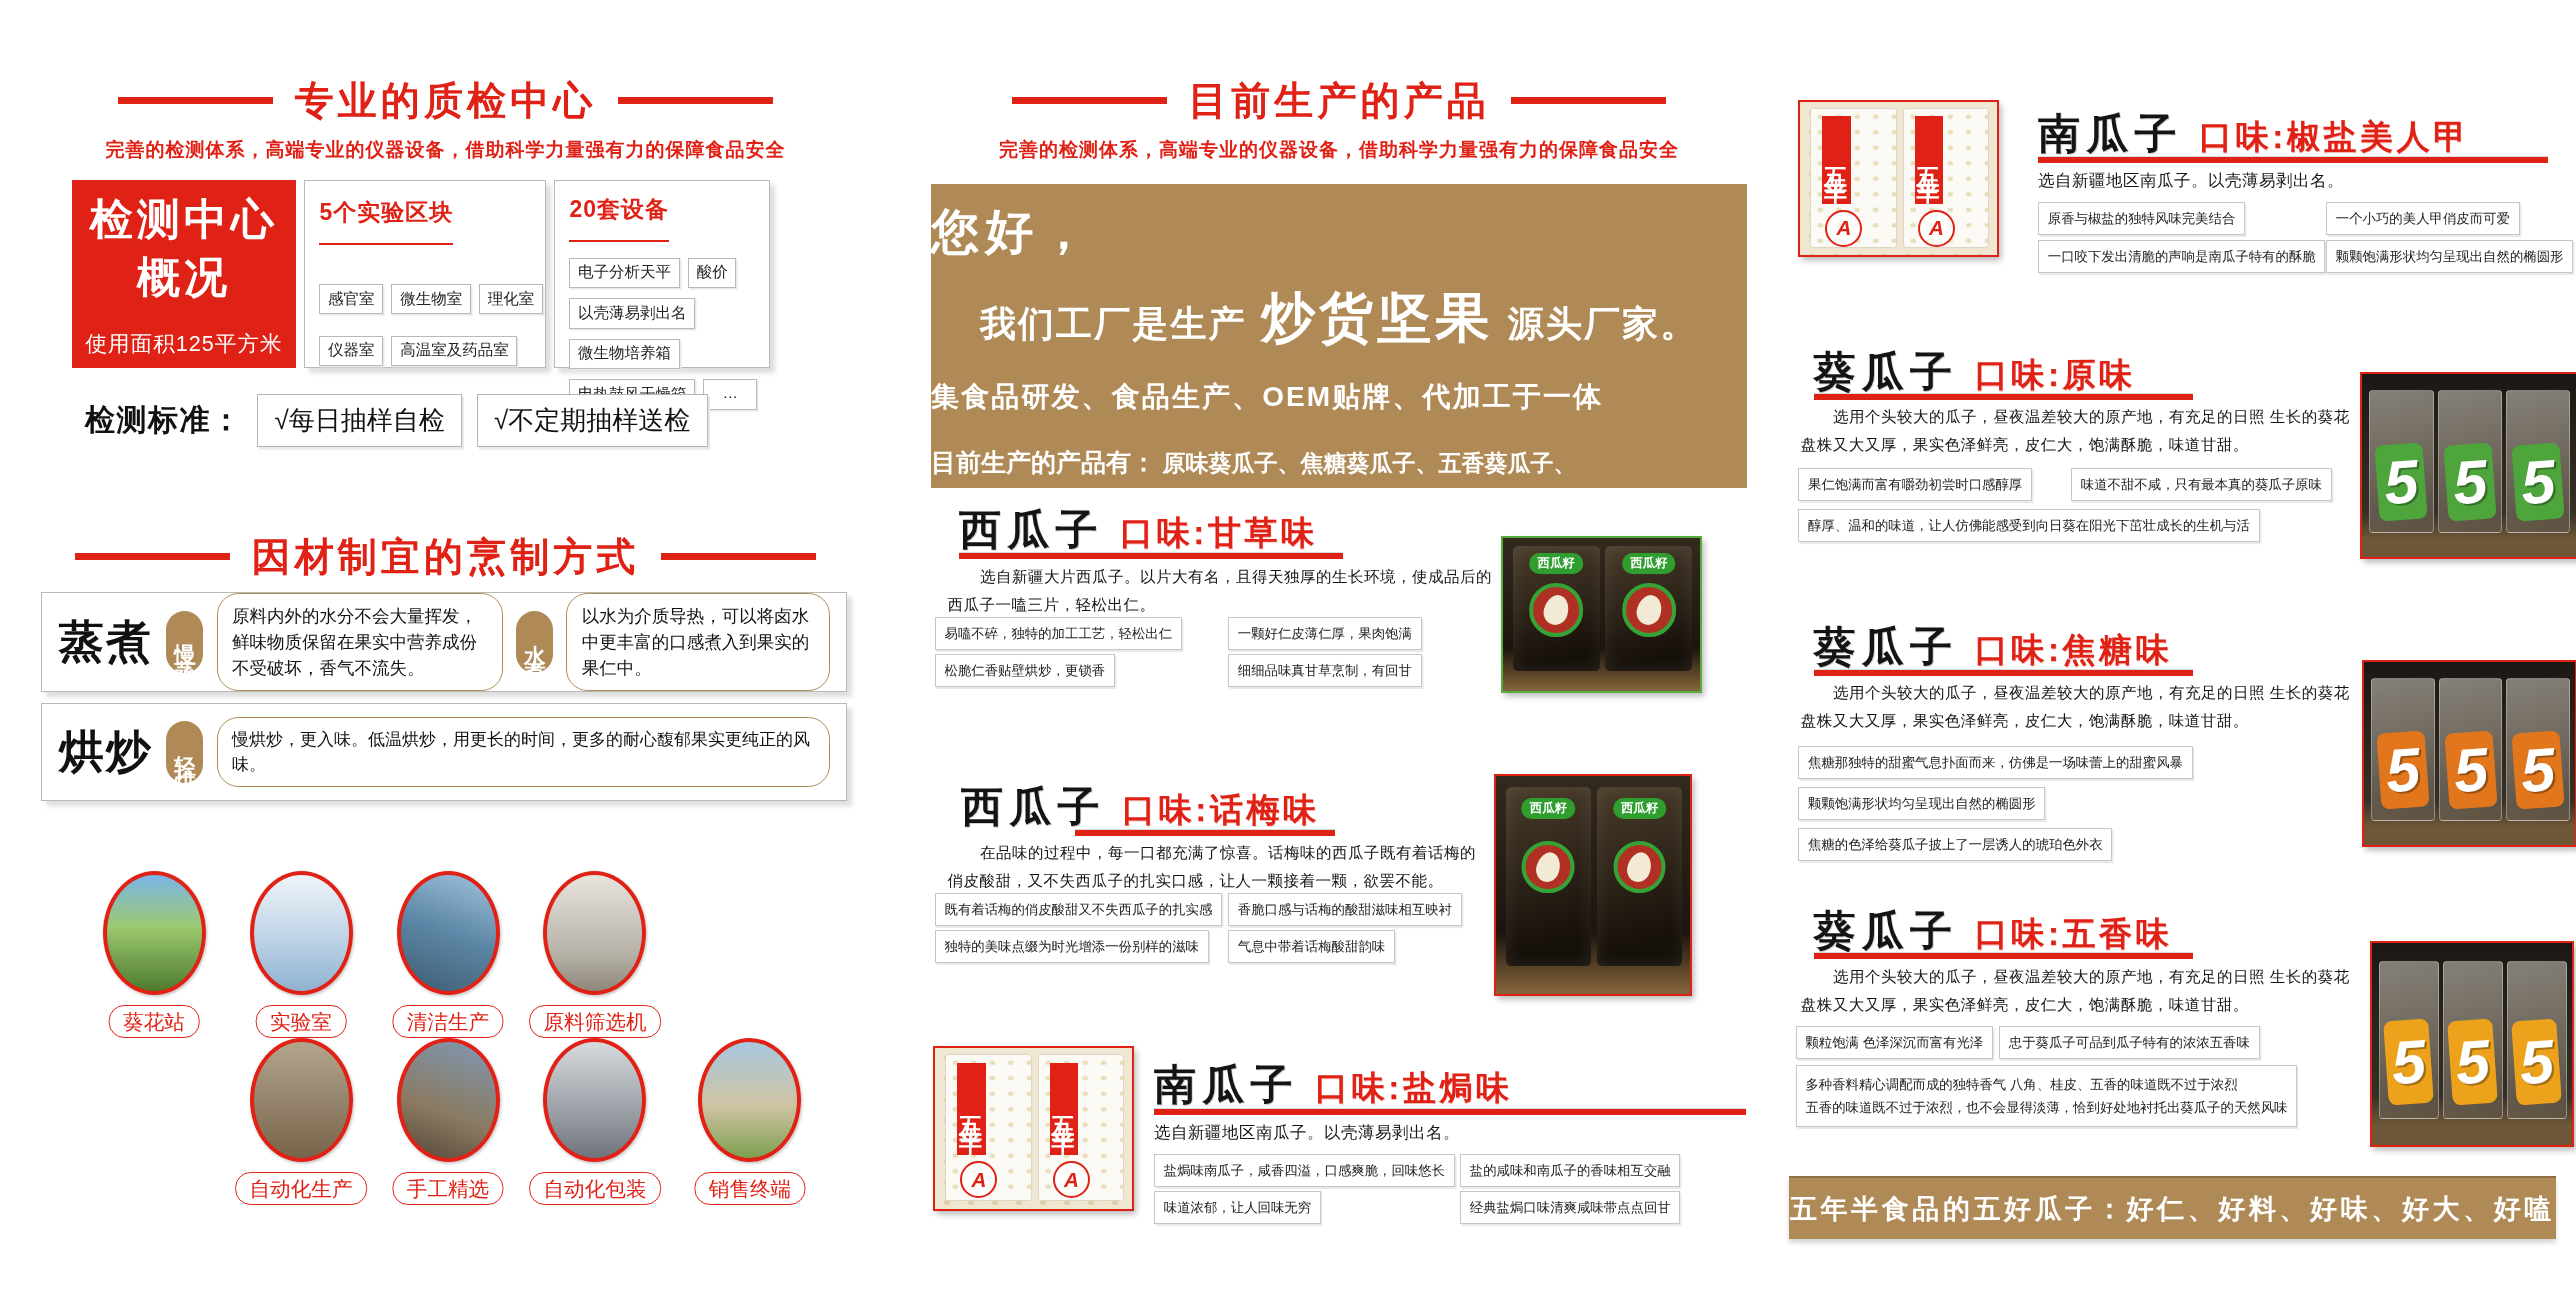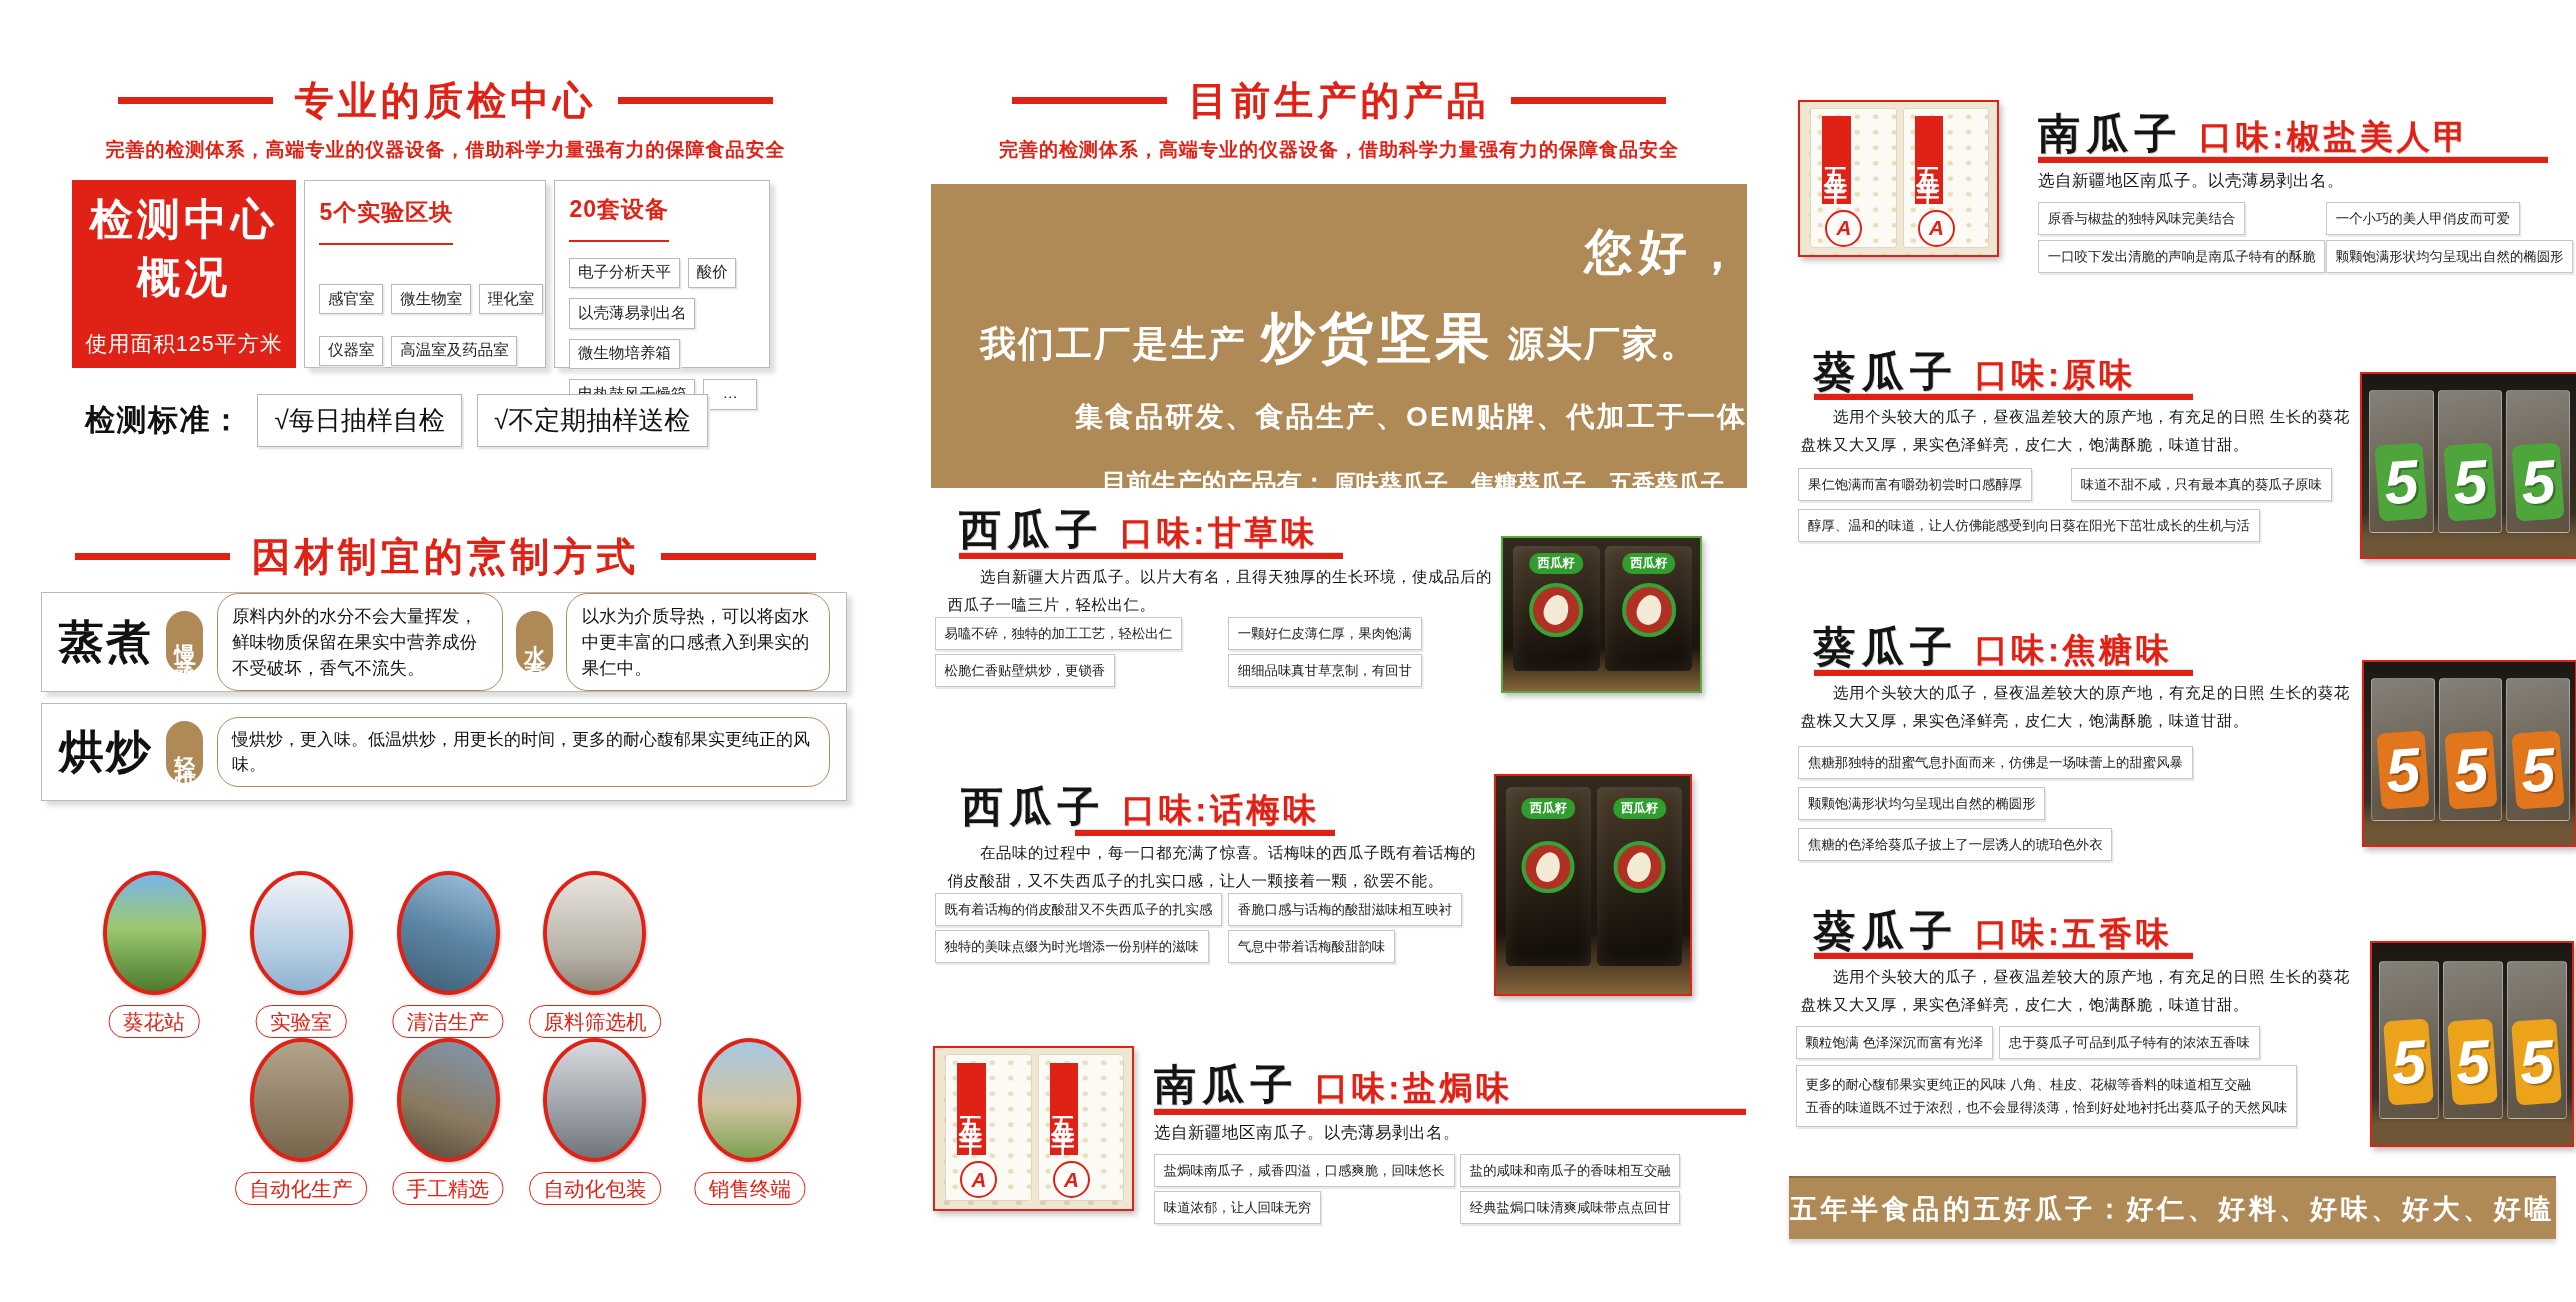--- a/index.html
+++ b/index.html
@@ -42,21 +42,21 @@
   .g2{background:linear-gradient(180deg,#eef3f8,#b9d0e4 60%,#8fb2d0);}
   .g3{background:linear-gradient(200deg,#9fc3de 0%,#5c86a5 50%,#3f5d73);}
   .g4{background:linear-gradient(180deg,#e8e4dd,#b5b0a6 70%,#8d8779);}
   .g5{background:linear-gradient(180deg,#b3a58c,#77644b);}
   .g6{background:linear-gradient(200deg,#7f98b5 0%,#8a7a60 60%,#55483a);}
   .g7{background:linear-gradient(180deg,#d7dade,#9aa0a6 60%,#6e747a);}
   .g8{background:linear-gradient(180deg,#a8c8e0 0%,#cfc3a2 55%,#7da04f 100%);}
   .glabel{position:absolute;transform:translateX(-50%);border:1.5px solid #e02115;border-radius:15.5px;color:#e02115;font-size:20.6px;padding:1.5px 13.4px;background:#fff;white-space:nowrap;}
 
   
-  .intro{position:absolute;background:#b08a56;color:#fff;text-align:right;box-sizing:border-box;padding-top:36px;}
+  .intro{position:absolute;background:#b08a56;color:#fff;text-align:left;box-sizing:border-box;padding-top:16px;}
   .intro-greet{font-size:48px;font-weight:bold;letter-spacing:6.2px;}
   .intro-l2{margin-top:17.5px;display:flex;align-items:baseline;justify-content:center;gap:14.4px;font-weight:bold;}
   .l2a,.l2c{font-size:36px;letter-spacing:2.1px;}
   .l2b{font-size:54px;letter-spacing:4.1px;}
   .intro-l3{margin-top:23px;font-size:28px;font-weight:bold;letter-spacing:2.1px;}
   .intro-l4{margin-top:30px;font-size:23px;font-weight:bold;}
   .l4label{font-size:25px;}
   .intro-l56{margin-top:16.5px;font-size:23px;font-weight:bold;letter-spacing:1px;}
 
   
@@ -373,21 +373,21 @@
       <div class="ptitle" style="left:20.6px;top:903px">
         <span class="pname">葵瓜子</span>
         <span class="pflavor">口味:五香味</span>
       </div>
       <div class="rule" style="left:20.6px;top:952px;width:379px"></div>
       <div class="pbody" style="left:40px;top:967px">选用个头较大的瓜子，昼夜温差较大的原产地，有充足的日照 生长的葵花</div>
       <div class="pbody" style="left:7.7px;top:995px">盘株又大又厚，果实色泽鲜亮，皮仁大，饱满酥脆，味道甘甜。</div>
       <div class="ptag" style="left:2.6px;top:1026px">颗粒饱满 色泽深沉而富有光泽</div>
       <div class="ptag" style="left:206px;top:1026px">忠于葵瓜子可品到瓜子特有的浓浓五香味</div>
       <div class="ptag" style="left:2.6px;top:1065px">
-        <span class="ln">更多的耐心馥郁果实更纯正的风味 八角、桂皮、花椒等香料的味道相互交融</span>
+        <span class="ln">多种香料精心调配而成的独特香气 八角、桂皮、五香的味道既不过于浓烈</span>
         <span class="ln">五香的味道既不过于浓烈，也不会显得淡薄，恰到好处地衬托出葵瓜子的天然风味</span>
       </div>
       <div class="photo sf" style="left:577px;top:941px;width:204px;height:206px">
         <div class="sf-bag" style="left:3.5%">
             <div class="sf-blob sf-amber">5</div>
           </div>
         <div class="sf-bag" style="left:35.5%">
             <div class="sf-blob sf-amber">5</div>
           </div>
         <div class="sf-bag" style="left:67.5%">

